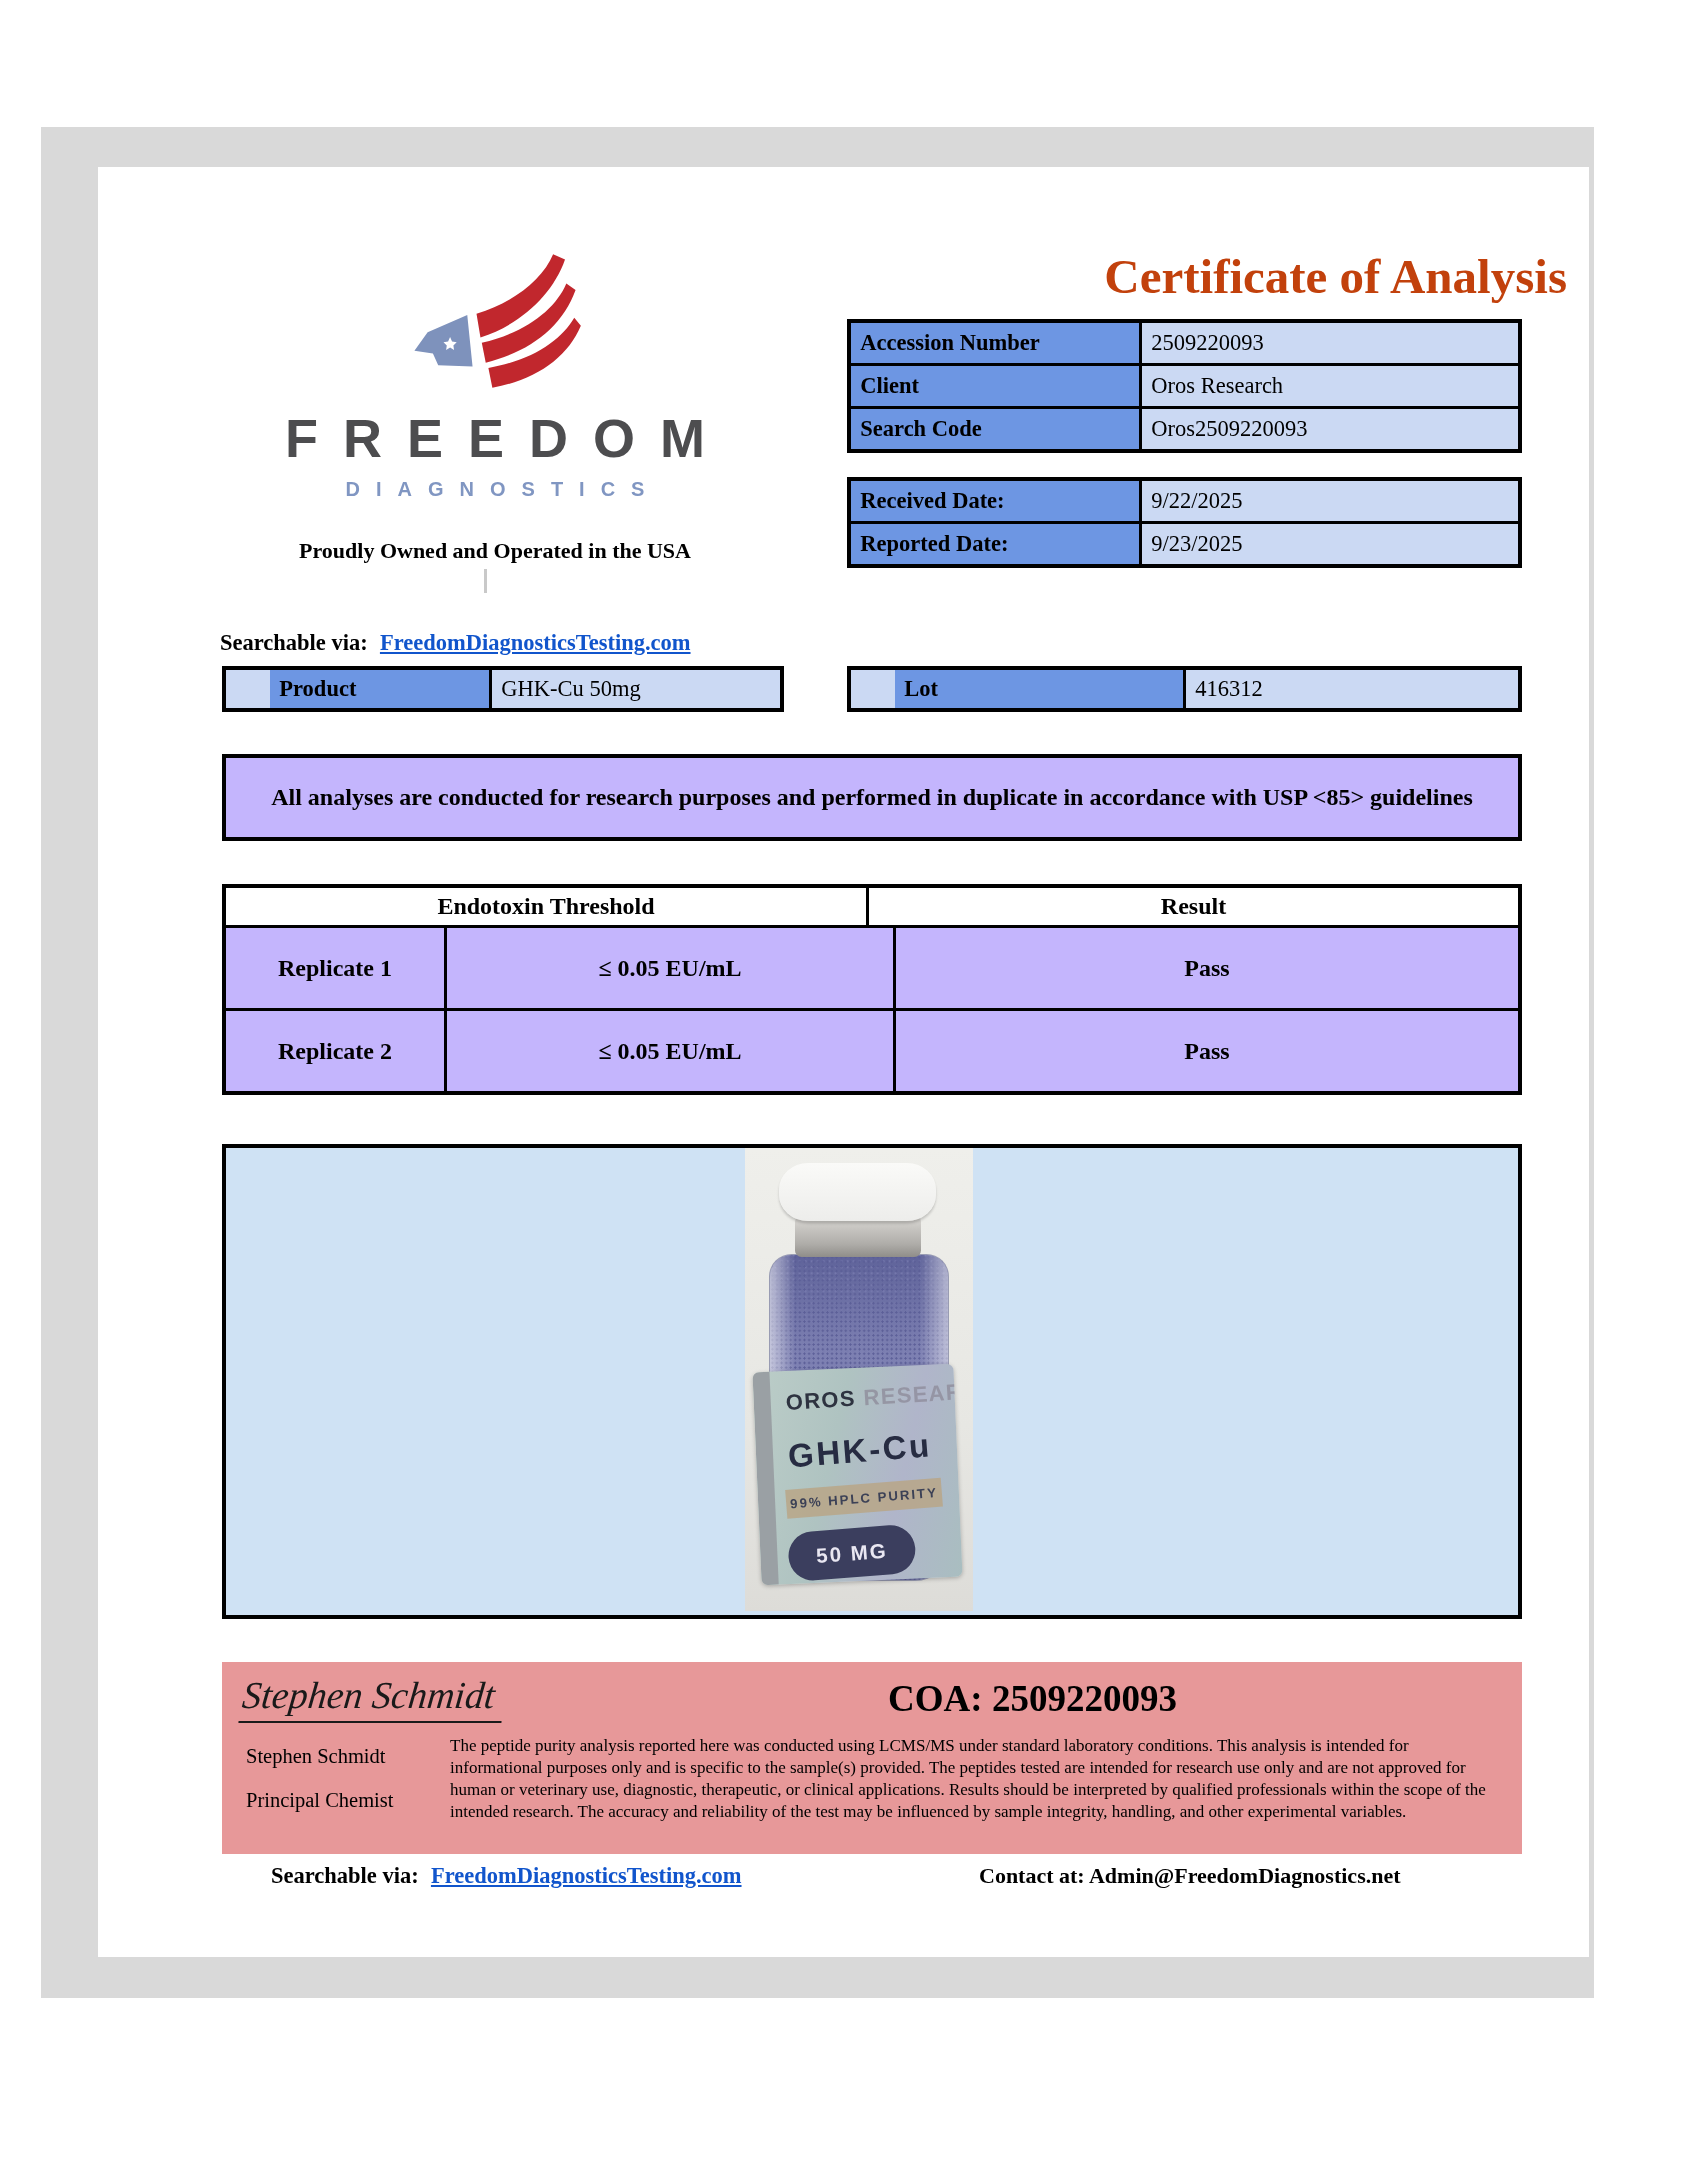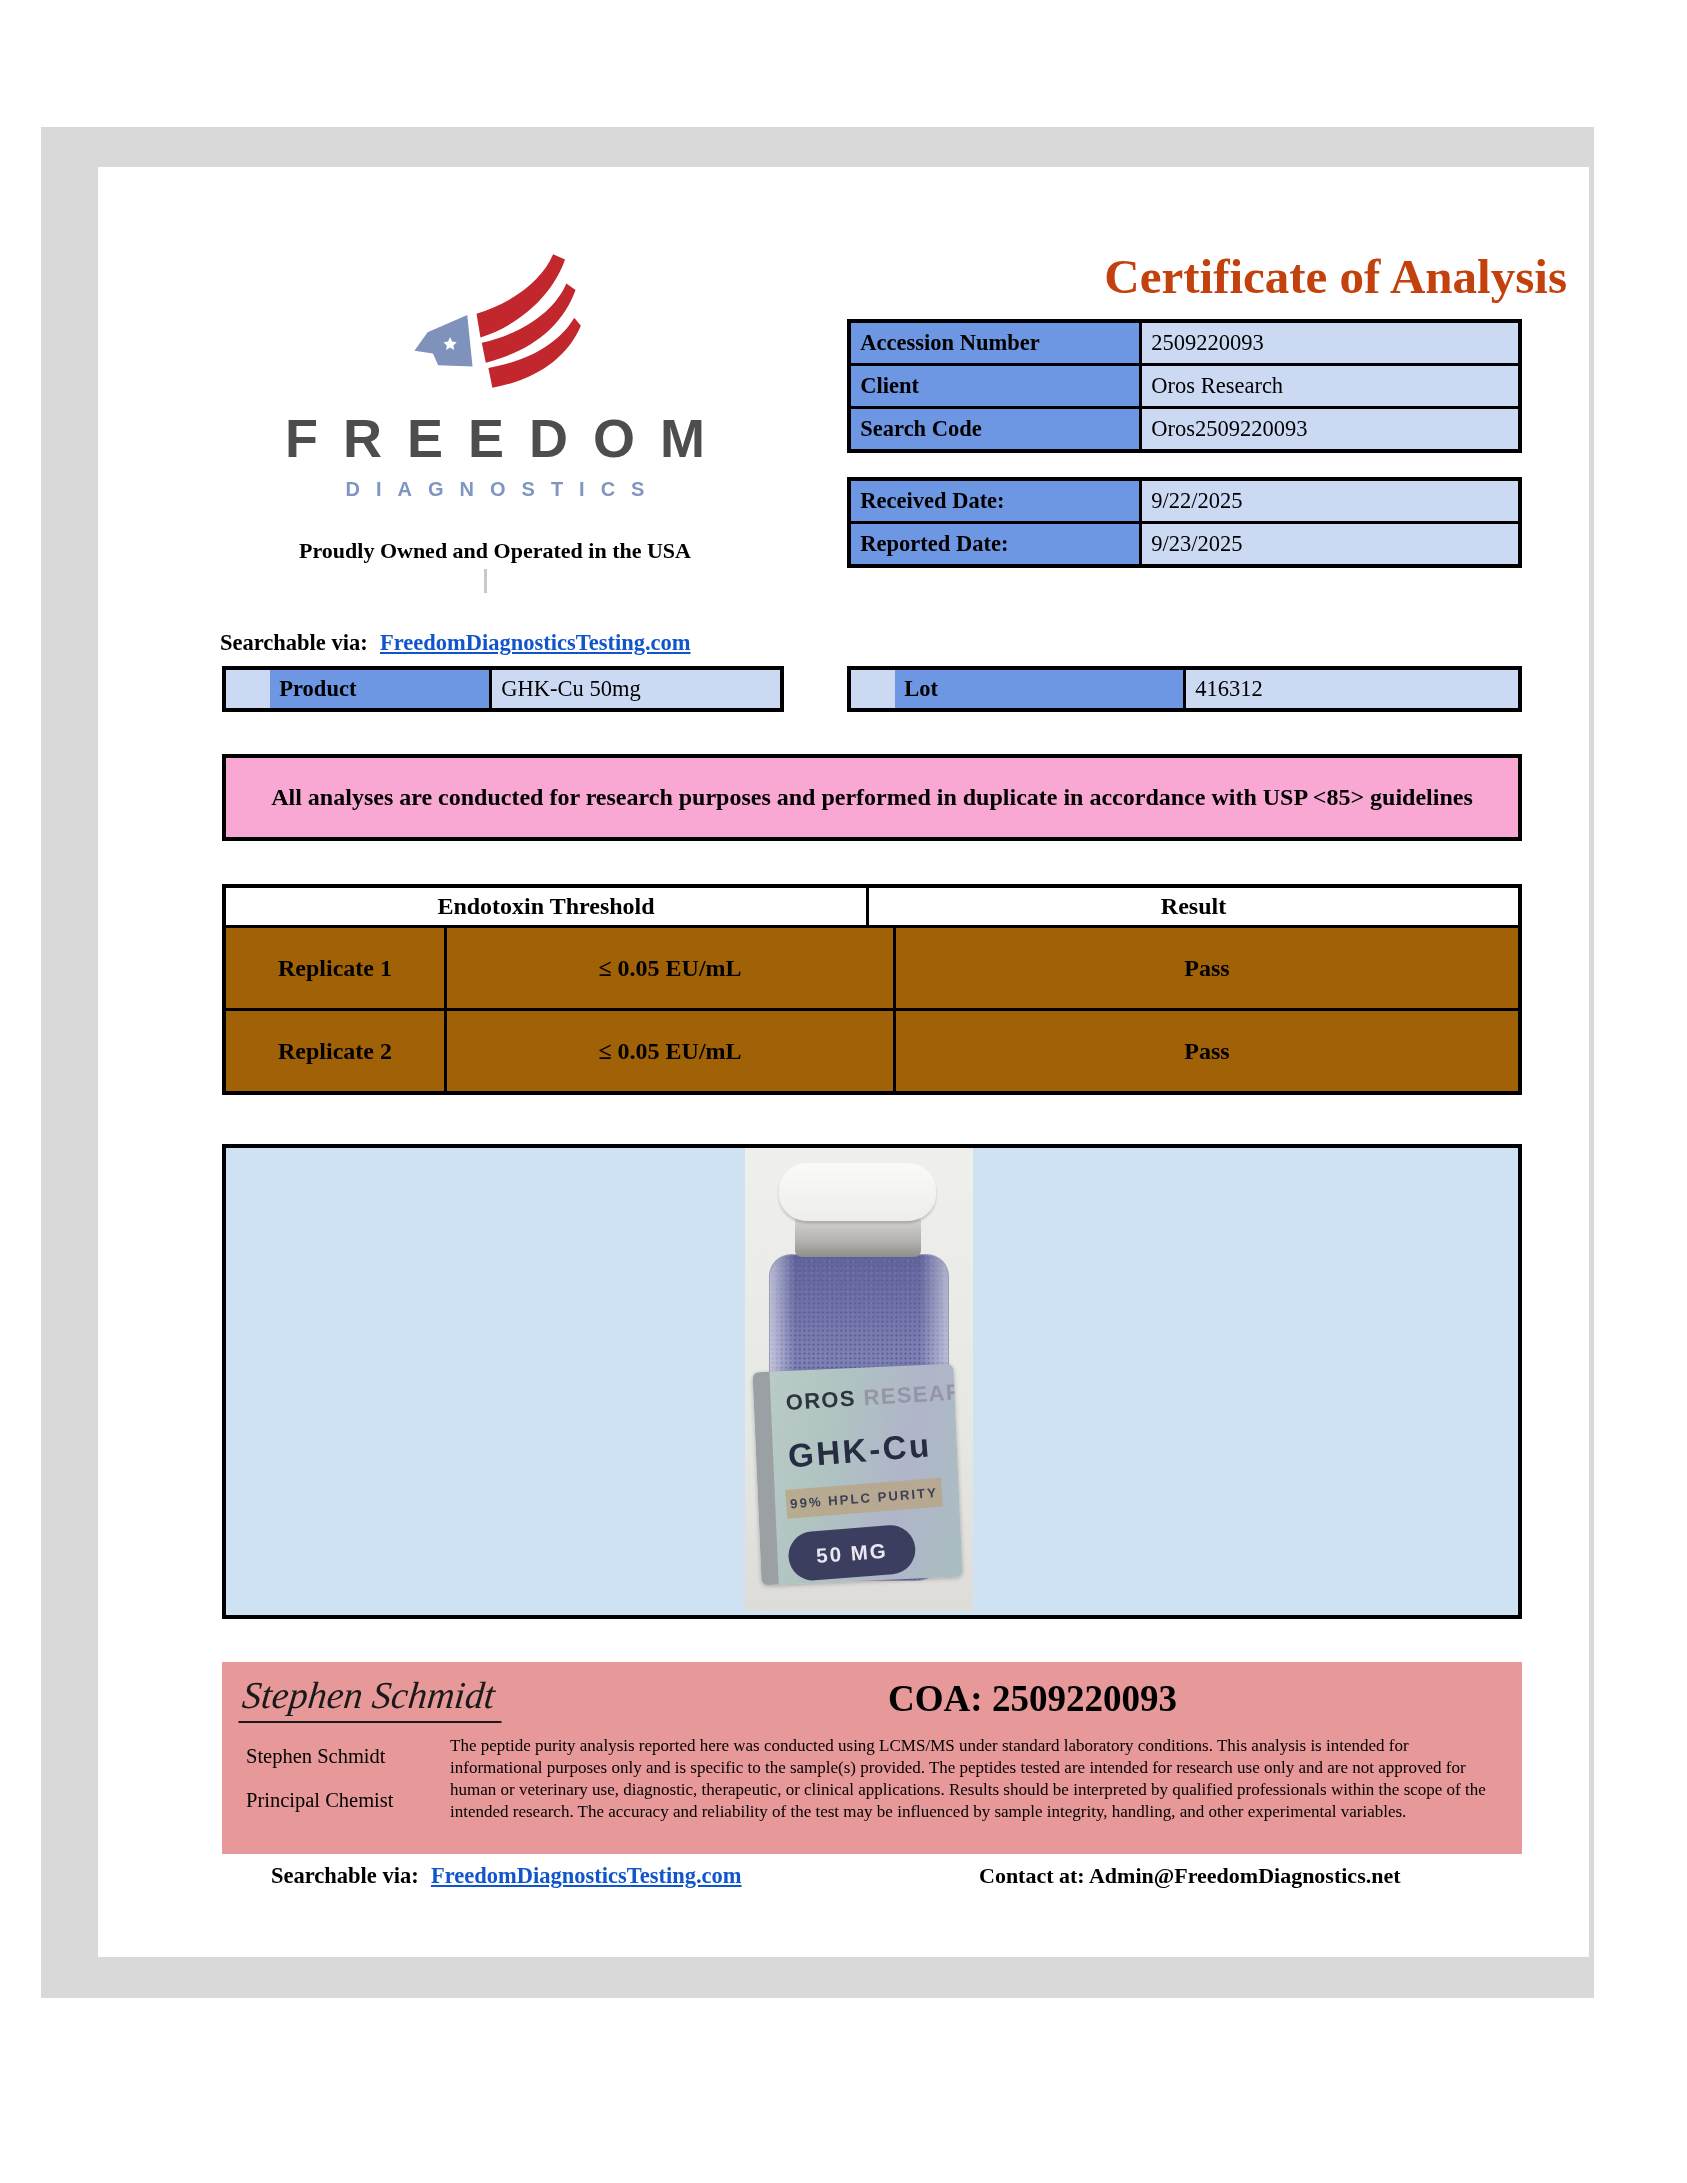--- a/index.html
+++ b/index.html
@@ -22,29 +22,29 @@
   .tcell{display:flex;align-items:center;padding-left:9.3px;font-size:22.5px;box-sizing:border-box;}
   .tcell.lbl{background:#6d96e3;font-weight:bold;border-right:3.3px solid #000;}
   .tcell.val{background:#cbd9f3;flex:1;}
   .info-tbl .trow{height:40px;}
   .info-tbl .tcell.lbl{width:291px;}
   .one-row .trow{height:38px;padding-left:44px;}
   
   .search-line{font-weight:bold;font-size:22.5px;color:#000;}
   .search-line a{color:#1155cc;font-weight:bold;text-decoration:underline;}
   
-  #banner{position:absolute;left:124px;top:587px;width:1300px;height:87px;border:4px solid #000;box-sizing:border-box;background:#f9a8d4;display:flex;align-items:center;justify-content:center;text-align:center;padding:0 33px;}
+  #banner{position:absolute;left:124px;top:587px;width:1300px;height:87px;border:4px solid #000;box-sizing:border-box;background:#c4b5fd;display:flex;align-items:center;justify-content:center;text-align:center;padding:0 33px;}
   #banner span{font-weight:bold;font-size:24px;line-height:1.45;color:#000;}
   
   #endo{position:absolute;left:124px;top:717px;width:1300px;border:4px solid #000;box-sizing:border-box;}
   .erow{display:flex;}
   .erow + .erow{border-top:3.3px solid #000;}
   .ecell{display:flex;align-items:center;justify-content:center;font-weight:bold;font-size:24px;box-sizing:border-box;}
   .erow.hdr{height:37px;background:#ffffff;}
-  .erow.body{height:80px;background:#a16207;text-align:center;}
+  .erow.body{height:80px;background:#c4b5fd;text-align:center;}
   .c1{width:221px;border-right:3.3px solid #000;}
   .c2{width:449px;border-right:3.3px solid #000;}
   .c3{flex:1;}
   .chead{width:643px;border-right:3.3px solid #000;}
   
   #img-box{position:absolute;left:124px;top:977px;width:1300px;height:475px;border:4px solid #000;box-sizing:border-box;background:#cfe2f4;}
   #photo{position:absolute;left:519px;top:0px;width:228px;height:463px;background:linear-gradient(180deg,#efefeb,#e7e7e3 60%,#dddcd8);}
   #vial-cap{position:absolute;left:34px;top:14.6px;width:157px;height:58px;background:linear-gradient(180deg,#fafaf8,#ededeb);border-radius:29px/26.5px;box-shadow:0 2.6px 2.6px rgba(0,0,0,.18);}
   #vial-crimp{position:absolute;left:50px;top:67px;width:126px;height:42px;background:linear-gradient(180deg,#dcdad6,#aeaca8 70%,#8f8d89);border-radius:6.6px;}
   #vial-glass{position:absolute;left:24px;top:106px;width:180px;height:327px;border-radius:22.5px 22.5px 34px 34px;background:#b9bcd4;overflow:hidden;border:1.3px solid rgba(60,60,80,.25);box-sizing:border-box;}

